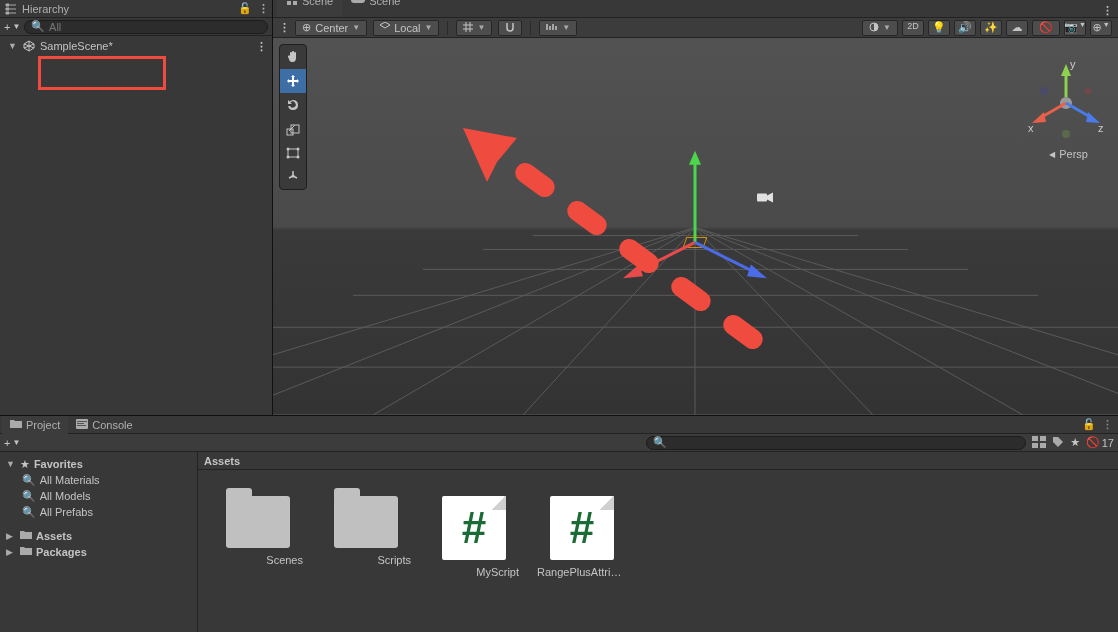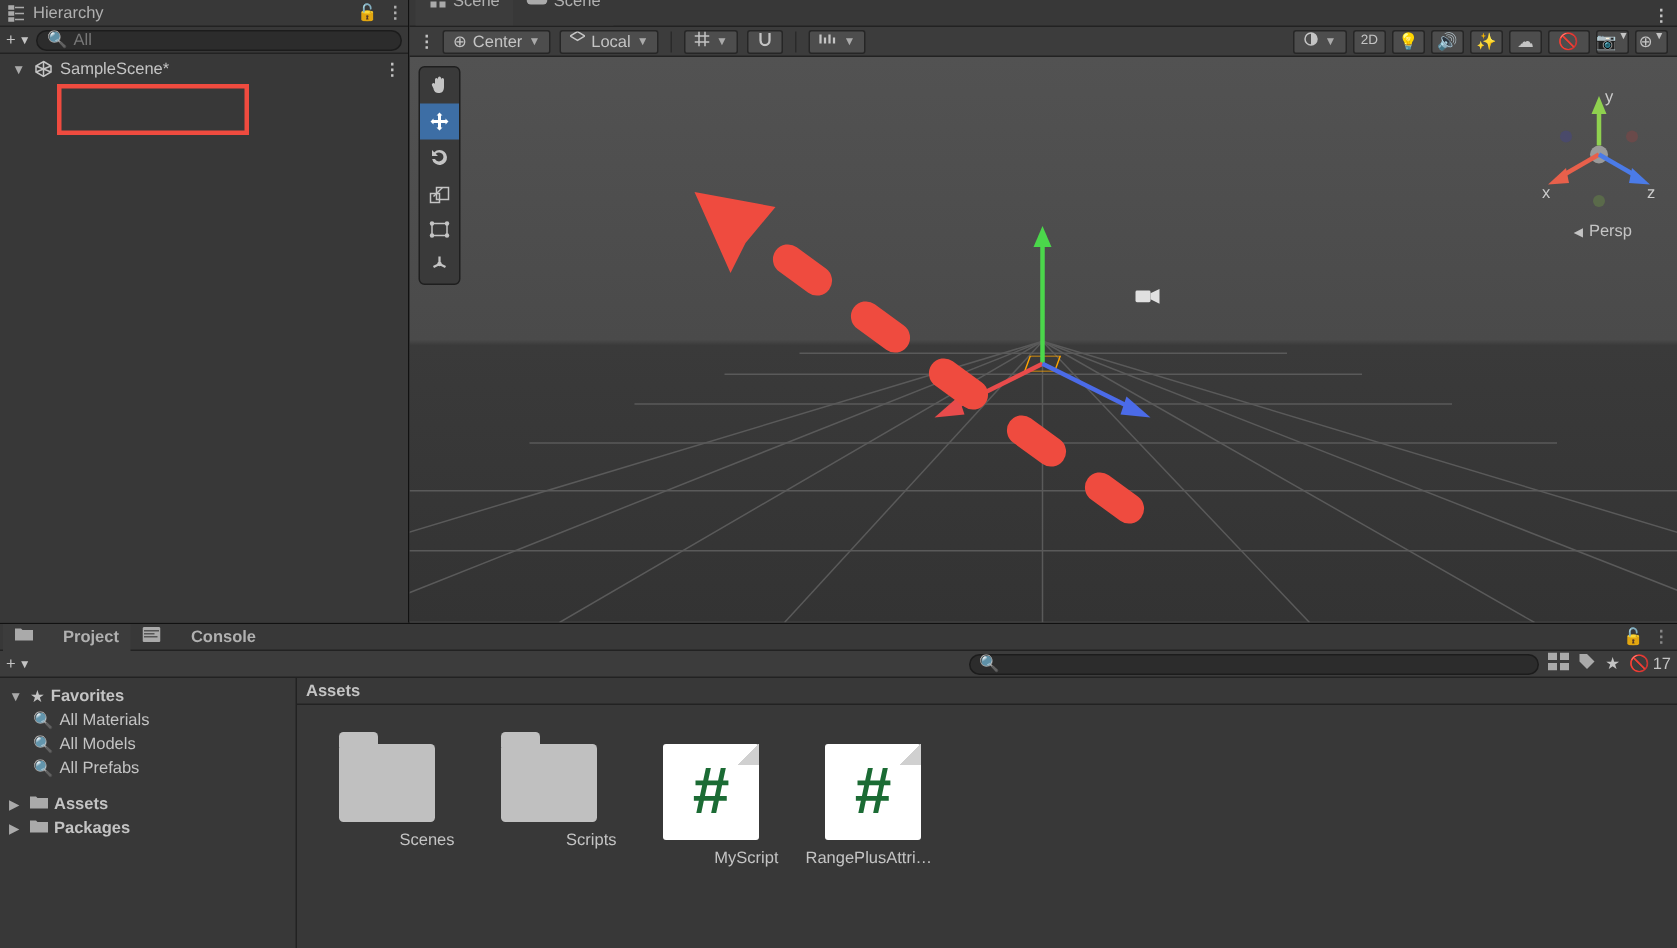--- a/index.html
+++ b/index.html
@@ -43,21 +43,21 @@
 
 .viewcube { position:absolute; right:12px; top:20px; width:80px; height:95px; pointer-events:none;}
 .persp-label { position:absolute; right:30px; top:110px; font-size:10px; color:#c4c4c4; display:flex; align-items:center; gap:4px;}
 
 
 .annotation-arrow { position:absolute; left:170px; top:70px; pointer-events:none; z-index:9;}
 
 
 .bottom { flex:1; display:flex; flex-direction:column; background:#383838; }
 .pc-tabs { height:18px; display:flex; align-items:center; padding-left:2px; border-bottom:1px solid #222; background:#383838;}
-.pc-tab { height:18px; padding:0 8px; display:flex; align-items:center; gap:20px; color:#b0b0b0; cursor:pointer;font-weight:bold;}
+.pc-tab { height:18px; padding:0 8px; display:flex; align-items:center; gap:4px; color:#b0b0b0; cursor:pointer;}
 .pc-tab.active { background:#3c3c3c; }
 .pc-end { margin-left:auto; display:flex; align-items:center; gap:6px; padding-right:6px; color:#888;}
 .pc-toolbar { height:18px; background:#3c3c3c; display:flex; align-items:center; padding:0 4px; border-bottom:1px solid #222; gap:6px;}
 .pc-search { width:380px; background:#2c2c2c; border:1px solid #1c1c1c; border-radius:8px; height:14px; display:flex; align-items:center; padding:0 6px; color:#888; margin-left:auto;}
 .pc-body { flex:1; display:flex; }
 .pc-tree { width:198px; background:#383838; border-right:1px solid #222; padding:4px 0;}
 .pc-tree-row { height:16px; display:flex; align-items:center; gap:4px; padding-left:6px; cursor:pointer;}
 .pc-tree-row.child { padding-left:22px;}
 .pc-tree-row .fold { width:10px; color:#aaa; font-size:9px;}
 .pc-assets { flex:1; display:flex; flex-direction:column; background:#383838;}

